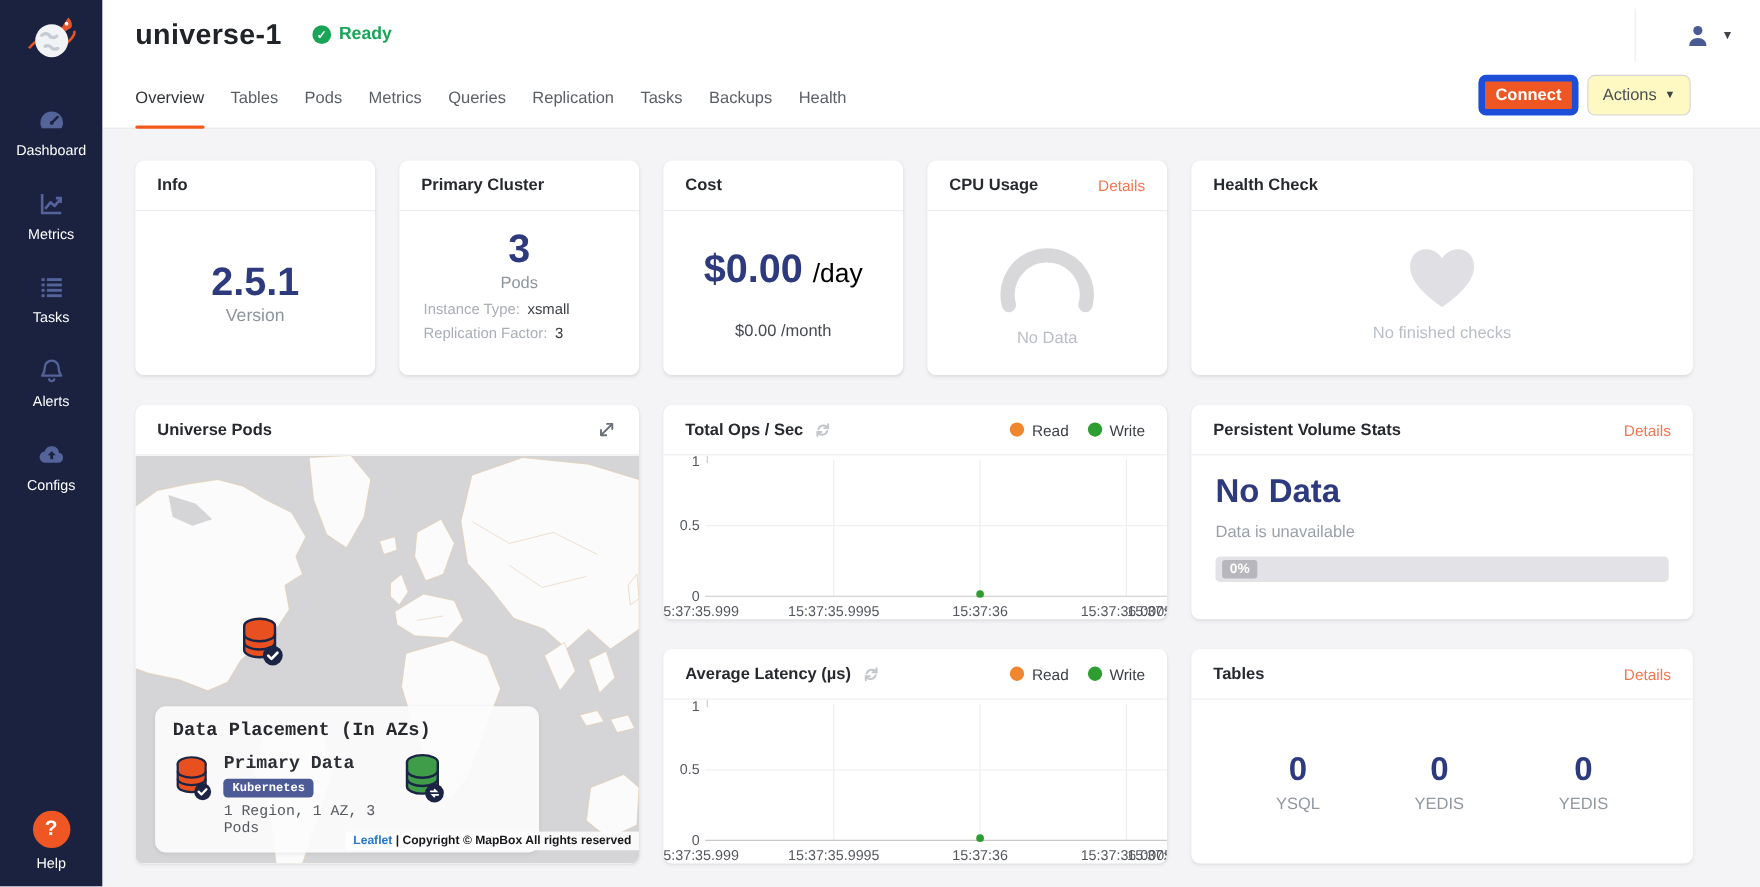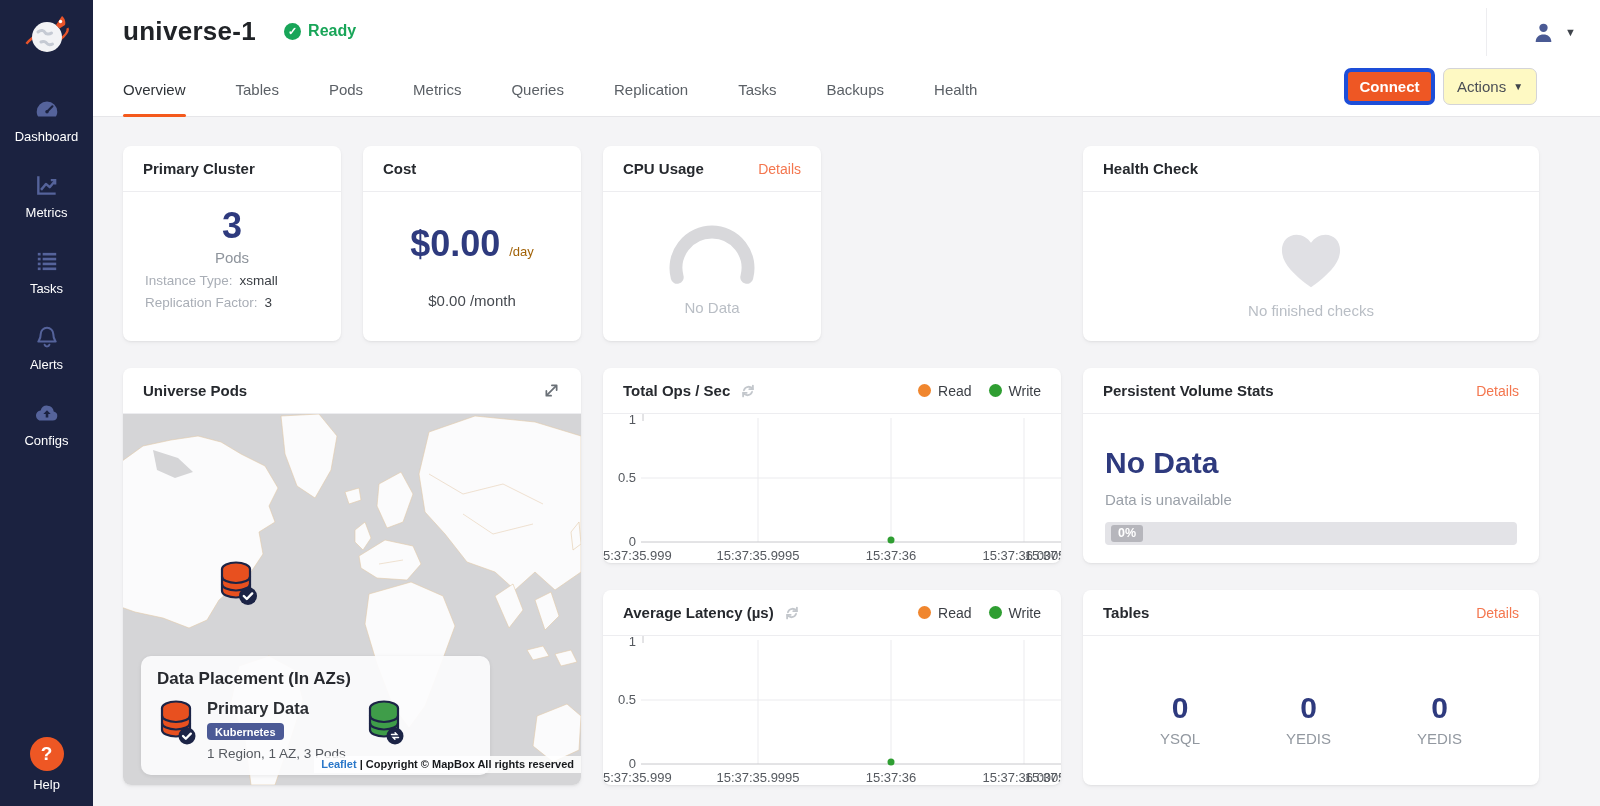--- a/index.html
+++ b/index.html
@@ -20,53 +20,53 @@
   
   .main { position:absolute; left:93px; top:0; width:1507px; height:806px; }
   .topbar { background:#fff; border-bottom:1px solid #e6e6e9; height:117px; position:relative; }
   .title-row { height:62px; display:flex; align-items:center; padding:0 30px; position:relative; }
   .page-title { font-size:26px; font-weight:bold; color:#202327; letter-spacing:.3px; }
   .status { margin-left:28px; display:flex; align-items:center; gap:7px; color:#18a558; font-weight:bold; font-size:16px; }
   .check-circle { width:17px; height:17px; border-radius:50%; background:#18a558; color:#fff; font-size:11px; font-weight:bold; display:flex; align-items:center; justify-content:center; }
   .user-area { position:absolute; right:24px; top:8px; height:48px; display:flex; align-items:center; gap:9px; border-left:1px solid #ededf0; padding-left:44px; cursor:pointer; }
   .user-caret { color:#3f444b; font-size:11px; }
 
-  .tabs-row { height:55px; display:flex; align-items:stretch; gap:50px; padding:0 30px; }
+  .tabs-row { height:55px; display:flex; align-items:stretch; gap:24px; padding:0 30px; }
   .tab { font-size:15px; color:#5b6066; display:flex; align-items:center; position:relative; cursor:pointer; }
   .tab.active { color:#2f3338; }
   .tab.active::after { content:""; position:absolute; left:0; right:0; bottom:0; height:3px; background:#f4591c; border-radius:2px; }
   .btn { position:absolute; top:68px; height:37px; border-radius:7px; font-size:15px; display:flex; align-items:center; justify-content:center; cursor:pointer; }
-  .btn-connect { right:165px; width:91px; background:#ee5724; color:#fff; font-weight:bold; border:4px solid #1d4ed8; }
+  .btn-connect { right:165px; width:91px; background:#ee5724; color:#fff; font-weight:bold; border:6px solid #1d4ed8; }
   .btn-actions { right:63px; width:94px; background:#fef9c3; color:#4a4e55; border:1px solid #d4d4d8; gap:7px; }
   .btn-caret { font-size:10px; color:#3f444b; }
 
   
   .content { position:absolute; left:0; top:117px; width:1507px; padding:29px 0 0 30px; display:grid; grid-template-columns:218px 218px 218px 218px 456px; grid-template-rows:195px 195px 195px; column-gap:22px; row-gap:27px; }
   .card { background:#fff; border-radius:8px; box-shadow:0 1px 2px rgba(0,0,0,.05), 0 2px 5px rgba(0,0,0,.04); display:flex; flex-direction:column; overflow:hidden; }
   .card-header { flex:none; display:flex; align-items:center; justify-content:space-between; padding:0 20px; height:46px; border-bottom:1px solid #ededf0; }
   .card-title { font-size:15px; font-weight:bold; color:#26292e; display:flex; align-items:center; gap:10px; }
   .details-link { font-size:14px; color:#f4764e; cursor:pointer; }
   .card-body { flex:1; position:relative; display:flex; flex-direction:column; align-items:center; justify-content:center; }
 
   .big-value { font-size:36px; font-weight:bold; color:#2e3a7e; line-height:1.1; }
   .sub-label { font-size:16px; color:#8e949c; margin-top:3px; }
   .kv-block { width:100%; padding:0 0 6px 22px; margin-top:0; }
   .kv-row { font-size:13.5px; margin-top:7px; }
   .kv-key { color:#a9aeb6; }
   .kv-val { color:#3a3e44; margin-left:7px; }
   .cost-line { display:flex; align-items:baseline; gap:9px; }
-  .cost-unit { font-size:13px; color:#a16207; }
+  .cost-unit { font-size:24px; color:#000000; }
   .cost-month { font-size:15px; color:#464a50; margin-top:28px; }
   .empty-label { font-size:15px; color:#b9bec5; margin-top:11px; }
 
   
   .card-map { grid-column:1 / 3; grid-row:2 / 4; }
   .map-wrap { flex:1; position:relative; overflow:hidden; }
   .map-svg { position:absolute; inset:0; }
-  .legend-box { position:absolute; left:18px; bottom:10px; width:349px; background:rgba(252,252,253,.93); border-radius:10px; padding:13px 16px 14px; box-shadow:0 1px 4px rgba(0,0,0,.08); }
+  .legend-box { position:absolute; left:18px; bottom:10px; width:349px; background:rgba(252,252,253,.93); border-radius:10px; padding:13px 16px 14px; box-shadow:0 1px 4px rgba(0,0,0,.08);font-family:Liberation Mono, monospace; }
   .legend-title { font-size:17px; font-weight:bold; color:#27292e; }
   .legend-cols { display:flex; margin-top:10px; }
   .legend-col { display:flex; gap:10px; }
   .legend-col.primary { width:208px; }
   .legend-label { font-size:16.5px; font-weight:bold; color:#2b2e33; }
   .k8s-badge { display:inline-block; background:#4c5a96; color:#fff; font-size:11px; font-weight:bold; padding:2.5px 8px; border-radius:4px; margin-top:5px; }
   .legend-detail { font-size:13.5px; color:#55595f; margin-top:6px; }
   .legend-none { font-size:14.5px; color:#55595f; margin-top:4px; }
   .attribution { position:absolute; right:0; bottom:12px; background:rgba(255,255,255,.85); padding:2px 7px 3px; font-size:11px; font-weight:bold; color:#17191c; }
   .leaflet-link { color:#2a77c9; cursor:pointer; }
@@ -76,21 +76,21 @@
   .chart-legend { display:flex; align-items:center; gap:17px; }
   .leg-item { display:flex; align-items:center; gap:7px; font-size:14px; color:#3b3f45; font-weight:normal;justify-content:flex-end; }
   .dot { width:13px; height:13px; border-radius:50%; }
   .dot-read { background:#f0862e; }
   .dot-write { background:#2f9e32; }
   .chart-body { flex:1; position:relative; }
   .chart-svg { position:absolute; inset:0; }
   .axis-text { font-size:13px; fill:#55595f; font-family:"Liberation Sans", sans-serif; }
 
   
-  .col5 { grid-column:5;gap:16px; }
+  .col5 { grid-column:5; }
   .vol-body { align-items:flex-start; justify-content:flex-start; padding:16px 22px; }
   .vol-value { font-size:30px; font-weight:bold; color:#2e3a7e; }
   .vol-sub { font-size:15px; color:#9aa0a8; margin-top:11px; }
   .vol-bar { width:412px; height:23px; background:#e3e3e7; border-radius:4px; margin-top:14px; position:relative; }
   .vol-pill { position:absolute; left:6px; top:3px; background:#b6b6bc; color:#fff; font-size:12.5px; font-weight:bold; padding:1px 7px 2px; border-radius:3px; }
   .tables-body { flex-direction:row; justify-content:space-around; padding:0 34px; }
   .stat { display:flex; flex-direction:column; align-items:center; }
   .stat-val { font-size:30px; font-weight:bold; color:#2e3a7e; }
   .stat-label { font-size:15px; color:#9298a0; margin-top:5px; }
 
@@ -194,20 +194,29 @@
     </div>
     <div class="btn btn-connect">Connect</div>
     <div class="btn btn-actions">
       <span>Actions</span>
       <span class="btn-caret">▼</span>
     </div>
   </div>
 
   <div class="content">
 
+    <div class="card">
+      <div class="card-header">
+          <span class="card-title">Info</span>
+        </div>
+      <div class="card-body">
+        <div class="big-value">2.5.1</div>
+        <div class="sub-label">Version</div>
+      </div>
+    </div>
 
     <div class="card">
       <div class="card-header">
           <span class="card-title">Primary Cluster</span>
         </div>
       <div class="card-body" style="justify-content:flex-start; padding-top:14px;">
         <div class="big-value">3</div>
         <div class="sub-label" style="font-size:15px;">Pods</div>
         <div class="kv-block">
           <div class="kv-row">

